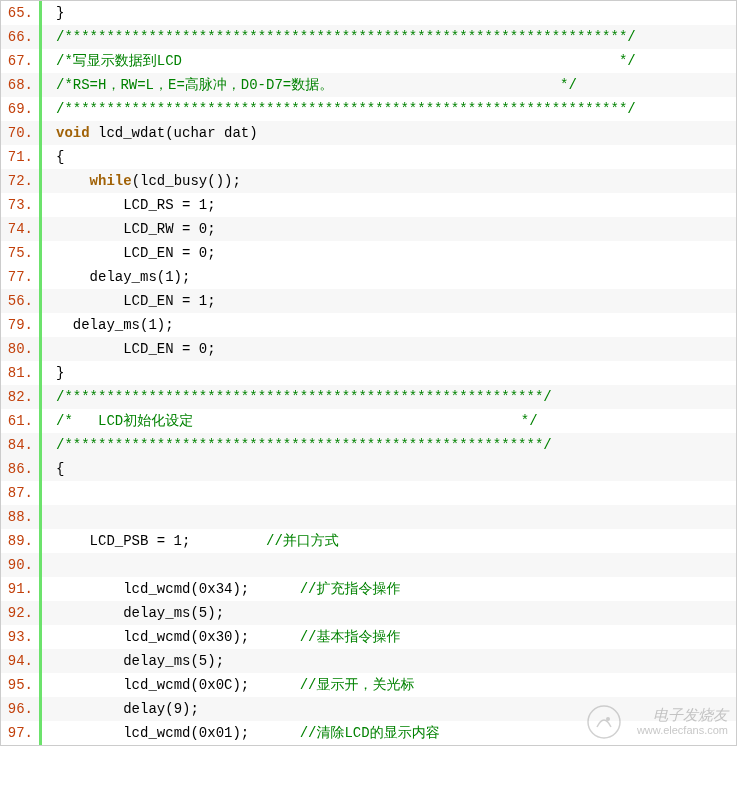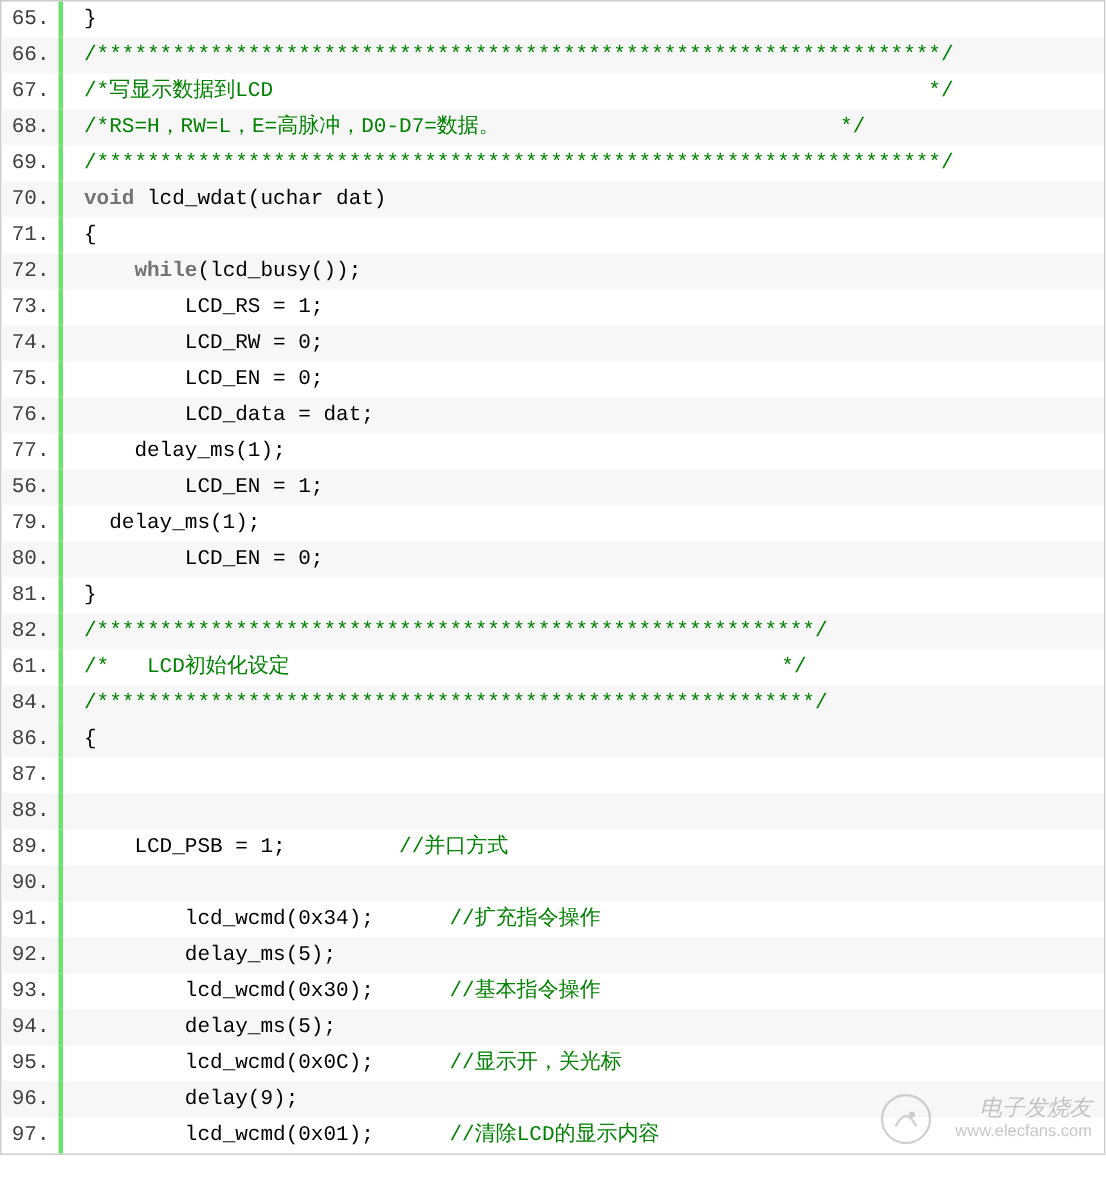--- a/index.html
+++ b/index.html
@@ -20,36 +20,36 @@
   line-height: 24px;
   height: 24px;
 }
 .line.alt {
   background: #f7f7f7;
   font-family: Liberation Mono, monospace;
 }
 .ln {
   width: 38px;
   text-align: right;
-  color: #404040;
+  color: #c2410c;
   padding-right: 6px;
   user-select: none;
   flex-shrink: 0;
 }
 .bar {
   width: 3px;
   background: #6ce26c;
   flex-shrink: 0;
 }
 .code {
   padding-left: 14px;
   color: #000;
 }
 .cmt { color: #008200; }
-.kw { color: #737373; font-weight: bold; }
+.kw { color: #a16207; font-weight: bold; }
 .watermark {
   position: absolute;
   right: 8px;
   bottom: 6px;
   color: rgba(130,130,130,0.45);
   font-family: Arial, sans-serif;
   font-size: 12px;
   text-align: right;
   pointer-events: none;
   display: flex;
@@ -70,21 +70,20 @@
       <div class="line alt"><div class="ln">66.</div><div class="bar"></div><div class="code"><span class="cmt">/*******************************************************************/</span></div></div>
       <div class="line"><div class="ln">67.</div><div class="bar"></div><div class="code"><span class="cmt">/*写显示数据到LCD                                                    */</span></div></div>
       <div class="line alt"><div class="ln">68.</div><div class="bar"></div><div class="code"><span class="cmt">/*RS=H，RW=L，E=高脉冲，D0-D7=数据。                           */</span></div></div>
       <div class="line"><div class="ln">69.</div><div class="bar"></div><div class="code"><span class="cmt">/*******************************************************************/</span></div></div>
       <div class="line alt"><div class="ln">70.</div><div class="bar"></div><div class="code"><span class="kw">void</span><span> lcd_wdat(uchar dat)</span></div></div>
       <div class="line"><div class="ln">71.</div><div class="bar"></div><div class="code"><span>{</span></div></div>
       <div class="line alt"><div class="ln">72.</div><div class="bar"></div><div class="code"><span>    </span><span class="kw">while</span><span>(lcd_busy());</span></div></div>
       <div class="line"><div class="ln">73.</div><div class="bar"></div><div class="code"><span>        </span><span>LCD_RS = 1;</span></div></div>
       <div class="line alt"><div class="ln">74.</div><div class="bar"></div><div class="code"><span>        </span><span>LCD_RW = 0;</span></div></div>
       <div class="line"><div class="ln">75.</div><div class="bar"></div><div class="code"><span>        </span><span>LCD_EN = 0;</span></div></div>
-      <div class="line alt"><div class="ln">76.</div><div class="bar"></div><div class="code"><span>        </span><span>LCD_data = dat;</span></div></div>
       <div class="line"><div class="ln">77.</div><div class="bar"></div><div class="code"><span>    </span><span>delay_ms(1);</span></div></div>
       <div class="line alt"><div class="ln">56.</div><div class="bar"></div><div class="code"><span>        </span><span>LCD_EN = 1;</span></div></div>
       <div class="line"><div class="ln">79.</div><div class="bar"></div><div class="code"><span>  delay_ms(1);</span></div></div>
       <div class="line alt"><div class="ln">80.</div><div class="bar"></div><div class="code"><span>        </span><span>LCD_EN = 0;</span></div></div>
       <div class="line"><div class="ln">81.</div><div class="bar"></div><div class="code"><span>}</span></div></div>
       <div class="line alt"><div class="ln">82.</div><div class="bar"></div><div class="code"><span class="cmt">/*********************************************************/</span></div></div>
       <div class="line"><div class="ln">61.</div><div class="bar"></div><div class="code"><span class="cmt">/*   LCD初始化设定                                       */</span></div></div>
       <div class="line alt"><div class="ln">84.</div><div class="bar"></div><div class="code"><span class="cmt">/*********************************************************/</span></div></div>
       <div class="line alt"><div class="ln">86.</div><div class="bar"></div><div class="code"><span>{</span></div></div>
       <div class="line"><div class="ln">87.</div><div class="bar"></div><div class="code"></div></div>

